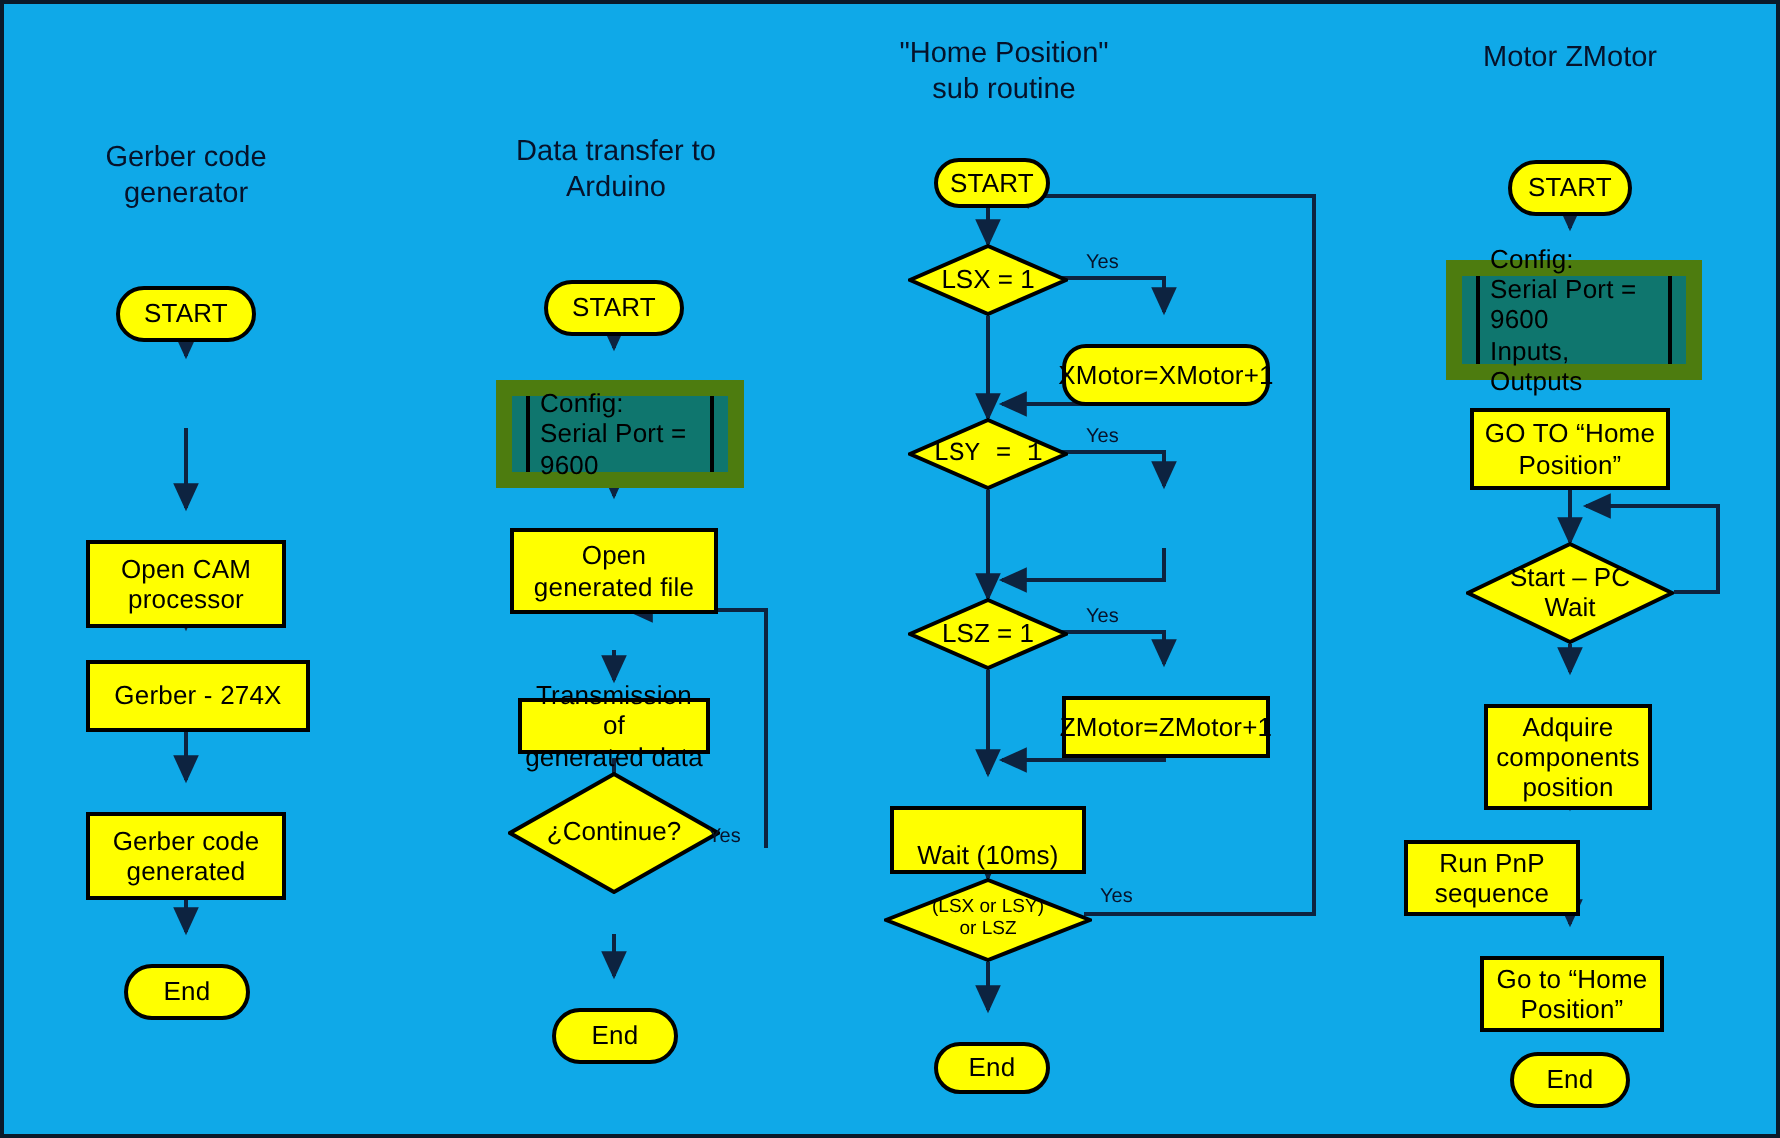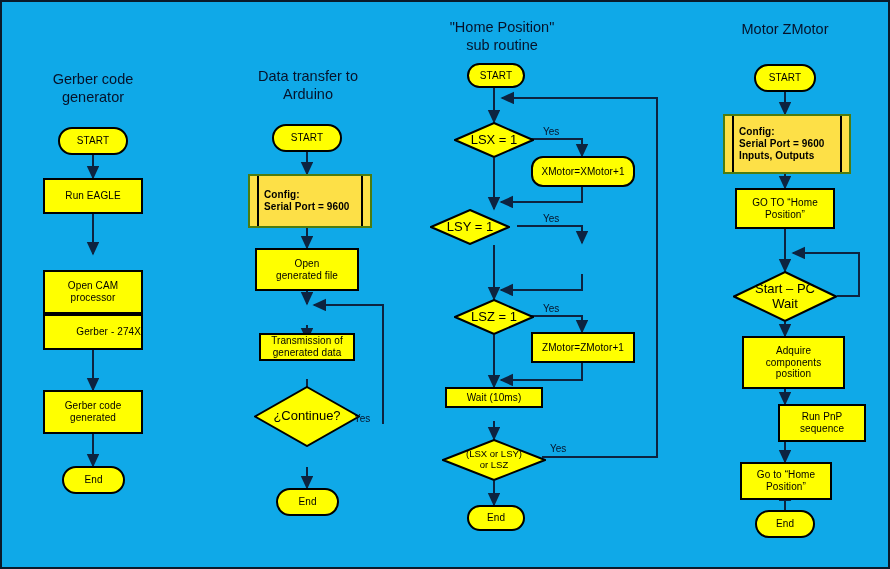--- a/index.html
+++ b/index.html
@@ -8,24 +8,24 @@
     position:relative;
     width:890px;height:569px;
     background:#0fa9e8;
     border:2px solid #0a1a2a;
     box-sizing:border-box;
     overflow:hidden;
     font-family:"Liberation Sans", sans-serif;
   }
   #svglayer{position:absolute;left:0;top:0;width:890px;height:569px;pointer-events:none;}
   .node{position:absolute;box-sizing:border-box;display:flex;align-items:center;justify-content:center;
-        text-align:center;color:#000000;font-size:10px;line-height:1.18;letter-spacing:0.1px;}
+        text-align:center;color:#000000;font-size:13px;line-height:1.18;letter-spacing:0.1px;margin-top:16px;}
   .proc{background:#ffff00;border:2px solid #000000;}
   .term{background:#ffff00;border:2px solid #000000;border-radius:999px;}
-  .pre{background:#fde047;border:2px solid #4d7c0f;font-weight:bold;}
+  .pre{background:#0f766e;border:8px solid #4d7c0f;}
   .pre .barL,.pre .barR{position:absolute;top:0;bottom:0;width:2px;background:#000000;}
   .pre .barL{left:7px;} .pre .barR{right:7px;}
   .pre .ptxt{position:absolute;left:14px;right:14px;top:0;bottom:0;display:flex;flex-direction:column;
              justify-content:center;align-items:flex-start;text-align:left;}
   .dia{position:absolute;display:flex;align-items:center;justify-content:center;text-align:center;}
   .dia .shape{position:absolute;left:0;top:0;width:100%;height:100%;}
   .dia .dtxt{position:relative;z-index:2;color:#000000;font-size:13px;line-height:1.15;padding:0 2px;}
   .title{position:absolute;color:#06122a;font-size:14.5px;text-align:center;line-height:1.25;}
   .ylab{position:absolute;color:#06122a;font-size:10px;}
   .nl{white-space:pre-line;}
@@ -82,30 +82,27 @@
     </g>
   </svg>
 
   <div class="title nl" style="left:16px;top:68px;width:150px;">Gerber code
 generator</div>
 
   <div class="node term" style="left:56px;top:125px;width:70px;height:28px;">
     <span>START</span>
   </div>
 
-  <div class="node proc" style="left:41px;top:176px;width:100px;height:36px;">
-    <span class="nl">Run EAGLE</span>
-  </div>
-
-  <div class="node proc" style="left:41px;top:268px;width:100px;height:44px;">
+
+  <div class="node proc" style="left:41px;top:252px;width:100px;height:44px;">
     <span class="nl">Open CAM
 processor</span>
   </div>
 
-  <div class="node proc" style="left:41px;top:312px;width:100px;height:36px;justify-content:flex-end;">
+  <div class="node proc" style="left:41px;top:312px;width:112px;height:36px;">
     <span class="nl">Gerber - 274X</span>
   </div>
 
   <div class="node proc" style="left:41px;top:388px;width:100px;height:44px;">
     <span class="nl">Gerber code
 generated</span>
   </div>
 
   <div class="node term" style="left:60px;top:464px;width:63px;height:28px;">
     <span>End</span>
@@ -160,42 +157,42 @@
       <polygon points="40,1 79,18 40,35 1,18" fill="#ffff00" stroke="#000000" stroke-width="2"></polygon>
     </svg>
     <span class="dtxt">LSX = 1</span>
   </div>
   <div class="ylab" style="left:541px;top:124px;">Yes</div>
 
   <div class="node proc" style="left:529px;top:154px;width:104px;height:31px;border-radius:12px;">
     <span>XMotor=XMotor+1</span>
   </div>
 
-  <div class="dia" style="left:428px;top:207px;width:80px;height:36px;">
+  <div class="dia" style="left:452px;top:207px;width:80px;height:36px;font-family:Liberation Mono, monospace;">
     <svg class="shape" viewBox="0 0 80 36" preserveAspectRatio="none">
       <polygon points="40,1 79,18 40,35 1,18" fill="#ffff00" stroke="#000000" stroke-width="2"></polygon>
     </svg>
     <span class="dtxt">LSY = 1</span>
   </div>
   <div class="ylab" style="left:541px;top:211px;">Yes</div>
 
 
   <div class="dia" style="left:452px;top:297px;width:80px;height:36px;">
     <svg class="shape" viewBox="0 0 80 36" preserveAspectRatio="none">
       <polygon points="40,1 79,18 40,35 1,18" fill="#ffff00" stroke="#000000" stroke-width="2"></polygon>
     </svg>
     <span class="dtxt">LSZ = 1</span>
   </div>
   <div class="ylab" style="left:541px;top:301px;">Yes</div>
 
   <div class="node proc" style="left:529px;top:330px;width:104px;height:31px;">
     <span>ZMotor=ZMotor+1</span>
   </div>
 
-  <div class="node proc" style="left:443px;top:385px;width:98px;height:21px;">
+  <div class="node proc" style="left:443px;top:385px;width:98px;height:34px;align-items:flex-end;">
     <span>Wait (10ms)</span>
   </div>
 
   <div class="dia" style="left:440px;top:437px;width:104px;height:42px;">
     <svg class="shape" viewBox="0 0 104 42" preserveAspectRatio="none">
       <polygon points="52,1 103,21 52,41 1,21" fill="#ffff00" stroke="#000000" stroke-width="2"></polygon>
     </svg>
     <span class="dtxt nl" style="font-size:9.5px;">(LSX or LSY)
 or  LSZ</span>
   </div>
@@ -225,27 +222,27 @@
   </div>
 
   <div class="dia" style="left:731px;top:269px;width:104px;height:51px;">
     <svg class="shape" viewBox="0 0 104 51" preserveAspectRatio="none">
       <polygon points="52,1 103,25.5 52,50 1,25.5" fill="#ffff00" stroke="#000000" stroke-width="2"></polygon>
     </svg>
     <span class="dtxt nl">Start – PC
 Wait</span>
   </div>
 
-  <div class="node proc" style="left:740px;top:334px;width:103px;height:53px;">
+  <div class="node proc" style="left:740px;top:334px;width:84px;height:53px;">
     <span class="nl">Adquire
 components
 position</span>
   </div>
 
-  <div class="node proc" style="left:776px;top:402px;width:88px;height:38px;">
+  <div class="node proc" style="left:700px;top:402px;width:88px;height:38px;">
     <span class="nl">Run PnP
 sequence</span>
   </div>
 
   <div class="node proc" style="left:738px;top:460px;width:92px;height:38px;">
     <span class="nl">Go to “Home
 Position”</span>
   </div>
 
   <div class="node term" style="left:753px;top:508px;width:60px;height:28px;">

